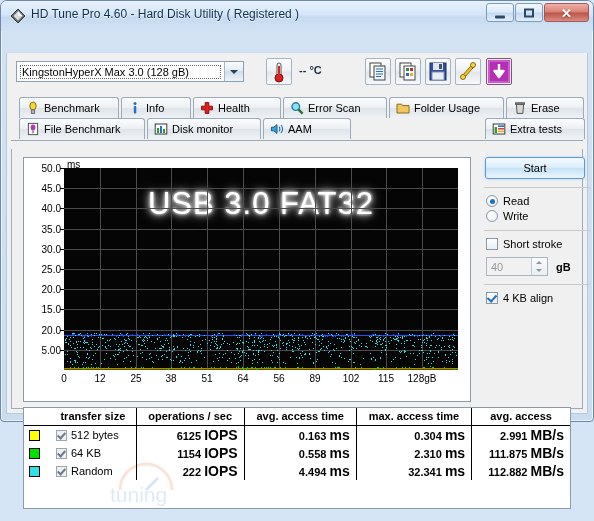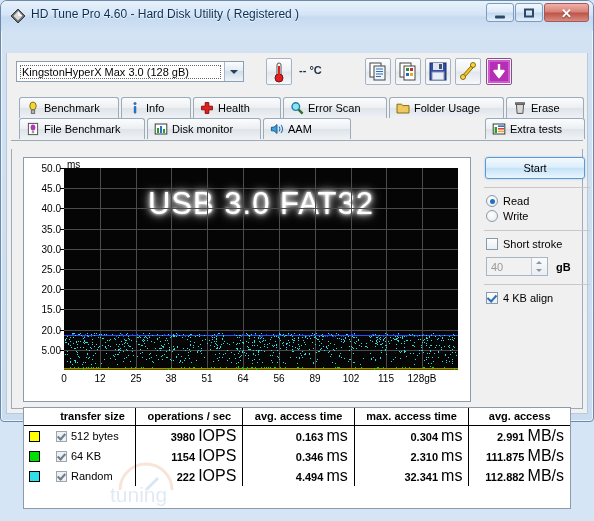--- a/index.html
+++ b/index.html
@@ -245,21 +245,21 @@
   .rowchk{
     display:inline-block;width:11px;height:11px;box-sizing:border-box;
     border:1px solid #9aa7b3;background:#eef1f4;position:relative;
     vertical-align:middle;margin-right:4px;
   }
   .rowchk:after{
     content:"";position:absolute;left:2px;top:0px;width:3px;height:6px;
     border:solid #6f7b87;border-width:0 2px 2px 0;transform:rotate(42deg);
   }
   .sz-label{vertical-align:middle;font-size:11px;}
-  .unit-sm{font-size:16px;font-weight:normal;}
+  .unit-sm{font-size:14px;font-weight:bold;}
 </style>
 </head>
 <body>
 
 <div class="window">
 
   <div class="titlebar">
     <span class="title-icon">
       <svg width="16" height="16" viewBox="0 0 16 16">
         <polygon points="8,1 15,8 8,15 1,8" fill="#6b6b6b" stroke="#3a3a3a"></polygon>
@@ -1966,30 +1966,30 @@
               <th class="c-num">operations / sec</th>
               <th class="c-num">avg. access time</th>
               <th class="c-num">max. access time</th>
               <th class="c-last">avg. access</th>
             </tr>
           </thead>
           <tbody id="result-body">
               <tr>
                 <td class="c-sw"><span class="swatch" style="background: rgb(255, 255, 0);"></span></td>
                 <td class="c-size"><span class="rowchk"></span><span class="sz-label">512 bytes</span></td>
-                <td class="c-num"><span>3980</span> <span class="unit-sm">IOPS</span></td>
+                <td class="c-num"><span>6125</span> <span class="unit-sm">IOPS</span></td>
                 <td class="c-num"><span>0.163</span> <span class="unit-sm">ms</span></td>
                 <td class="c-num"><span>0.304</span> <span class="unit-sm">ms</span></td>
                 <td class="c-last"><span>2.991</span> <span class="unit-sm">MB/s</span></td>
               </tr>
               <tr>
                 <td class="c-sw"><span class="swatch" style="background: rgb(0, 224, 0);"></span></td>
                 <td class="c-size"><span class="rowchk"></span><span class="sz-label">64 KB</span></td>
                 <td class="c-num"><span>1154</span> <span class="unit-sm">IOPS</span></td>
-                <td class="c-num"><span>0.346</span> <span class="unit-sm">ms</span></td>
+                <td class="c-num"><span>0.558</span> <span class="unit-sm">ms</span></td>
                 <td class="c-num"><span>2.310</span> <span class="unit-sm">ms</span></td>
                 <td class="c-last"><span>111.875</span> <span class="unit-sm">MB/s</span></td>
               </tr>
               <tr>
                 <td class="c-sw"><span class="swatch" style="background: rgb(48, 224, 232);"></span></td>
                 <td class="c-size"><span class="rowchk"></span><span class="sz-label">Random</span></td>
                 <td class="c-num"><span>222</span> <span class="unit-sm">IOPS</span></td>
                 <td class="c-num"><span>4.494</span> <span class="unit-sm">ms</span></td>
                 <td class="c-num"><span>32.341</span> <span class="unit-sm">ms</span></td>
                 <td class="c-last"><span>112.882</span> <span class="unit-sm">MB/s</span></td>

